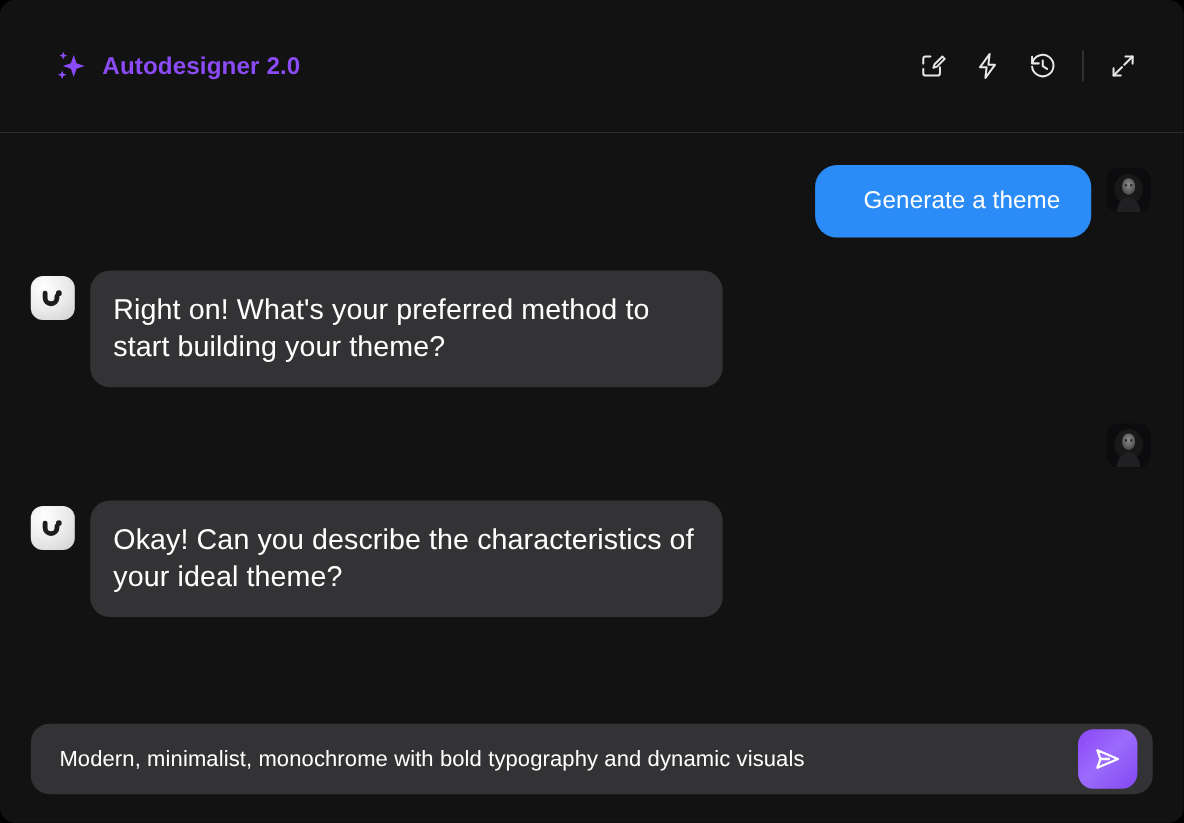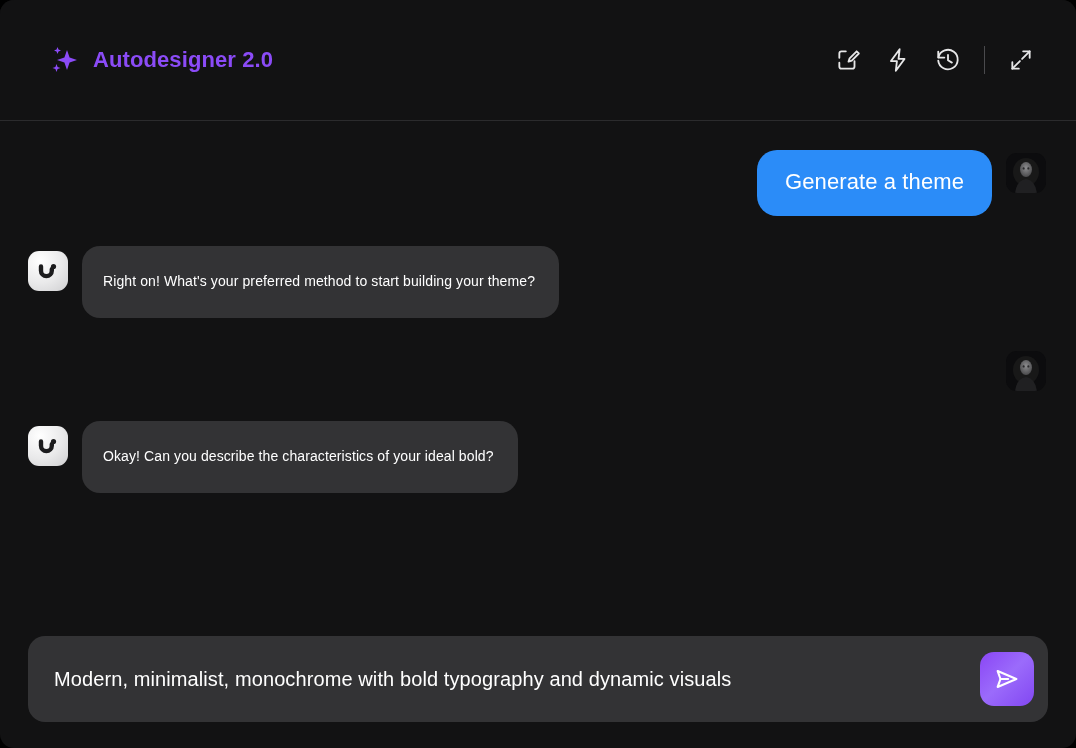--- a/index.html
+++ b/index.html
@@ -86,34 +86,34 @@
   }
   .msg-row.from-user {
     justify-content: flex-end;
   }
   .msg-row.from-bot {
     justify-content: flex-start;
   }
 
   .bubble {
     max-width: 575px;
-    font-size: 14px;
+    font-size: 26px;
     line-height: 34px;
     color: #ffffff;
   }
   .bubble.bot {
     background: #333335;
     border-radius: 18px;
     padding: 18px 24px 20px 21px;
     letter-spacing: 0.1px;
   }
   .bubble.user {
     background: #2b8cf8;
     border-radius: 20px;
-    padding: 17px 28px 19px 28px;
+    padding: 17px 28px 19px 44px;
     font-size: 22px;
     line-height: 30px;
     letter-spacing: 0.1px;
     white-space: nowrap;
   }
 
   
   .avatar {
     width: 40px; height: 40px;
     border-radius: 11px;
@@ -134,21 +134,21 @@
   .avatar.user svg { position: absolute; inset: 0; }
 
   
   .composer-wrap {
     flex: 0 0 auto;
     padding: 0 28px 26px 28px;
   }
   .composer {
     background: #333335;
     border-radius: 17px;
-    height: 86px;
+    height: 64px;
     display: flex;
     align-items: center;
     padding: 0 14px 0 26px;
     gap: 12px;
   }
   .composer-input {
     flex: 1 1 auto;
     background: transparent;
     border: none;
     outline: none;
@@ -295,21 +295,21 @@
       </div>
     </div>
 
     <div class="msg-row from-bot">
       <div class="avatar bot">
         <svg viewBox="0 0 40 40">
           <circle cx="25.5" cy="15.5" r="2.6" fill="#1c1c1e"></circle>
           <path d="M13 15.5 v4.2 a5.4 5.4 0 0 0 10.8 0 v-1.4" fill="none" stroke="#1c1c1e" stroke-width="4.4" stroke-linecap="round"></path>
         </svg>
       </div>
-      <div class="bubble bot">Okay! Can you describe the characteristics of your ideal bold?</div>
+      <div class="bubble bot">Okay! Can you describe the characteristics of your ideal theme?</div>
     </div>
 
   </div>
 
   <div class="composer-wrap">
     <div class="composer">
       <input class="composer-input" type="text" value="Modern, minimalist, monochrome with bold typography and dynamic visuals" style="">
       <button class="send-btn">
         <span>
           <svg width="28" height="28" viewBox="0 0 24 24" fill="none" stroke="#ffffff" stroke-width="1.8" stroke-linecap="round" stroke-linejoin="round">

